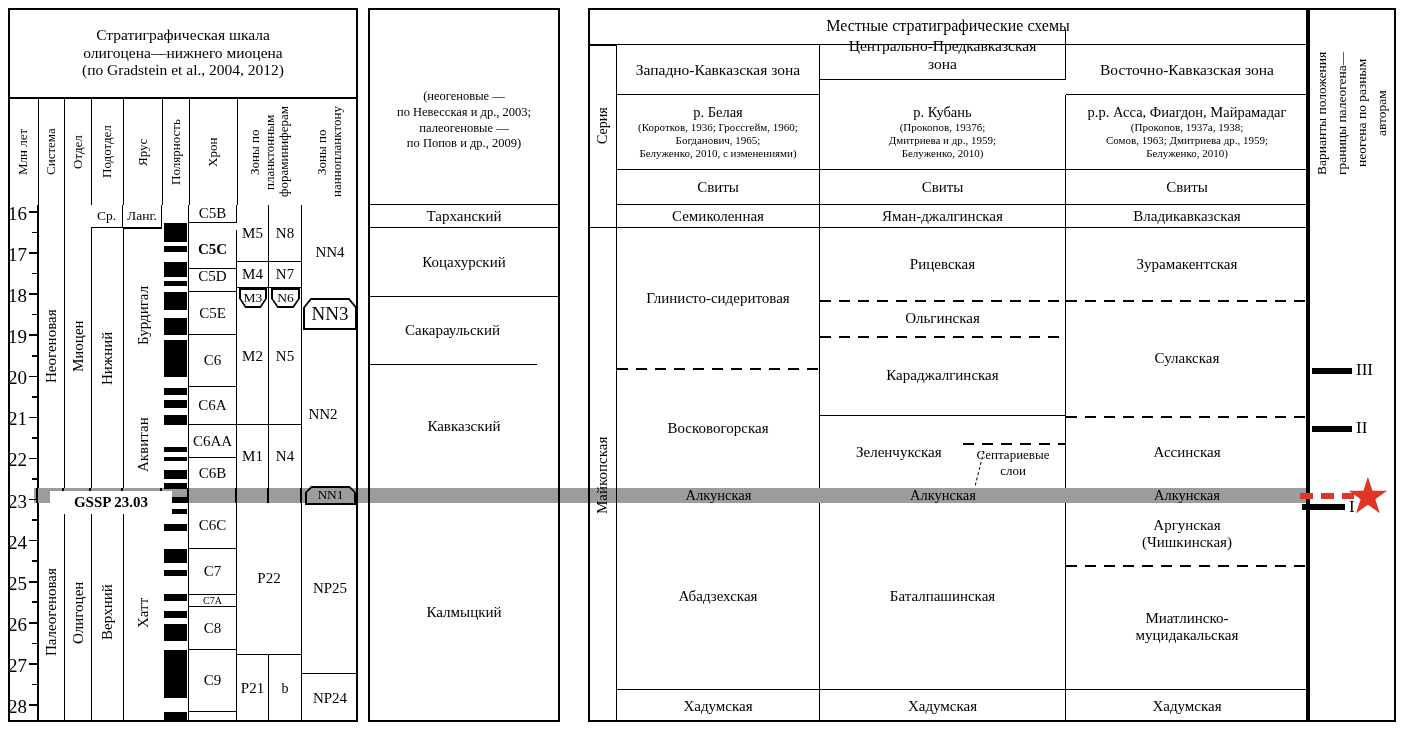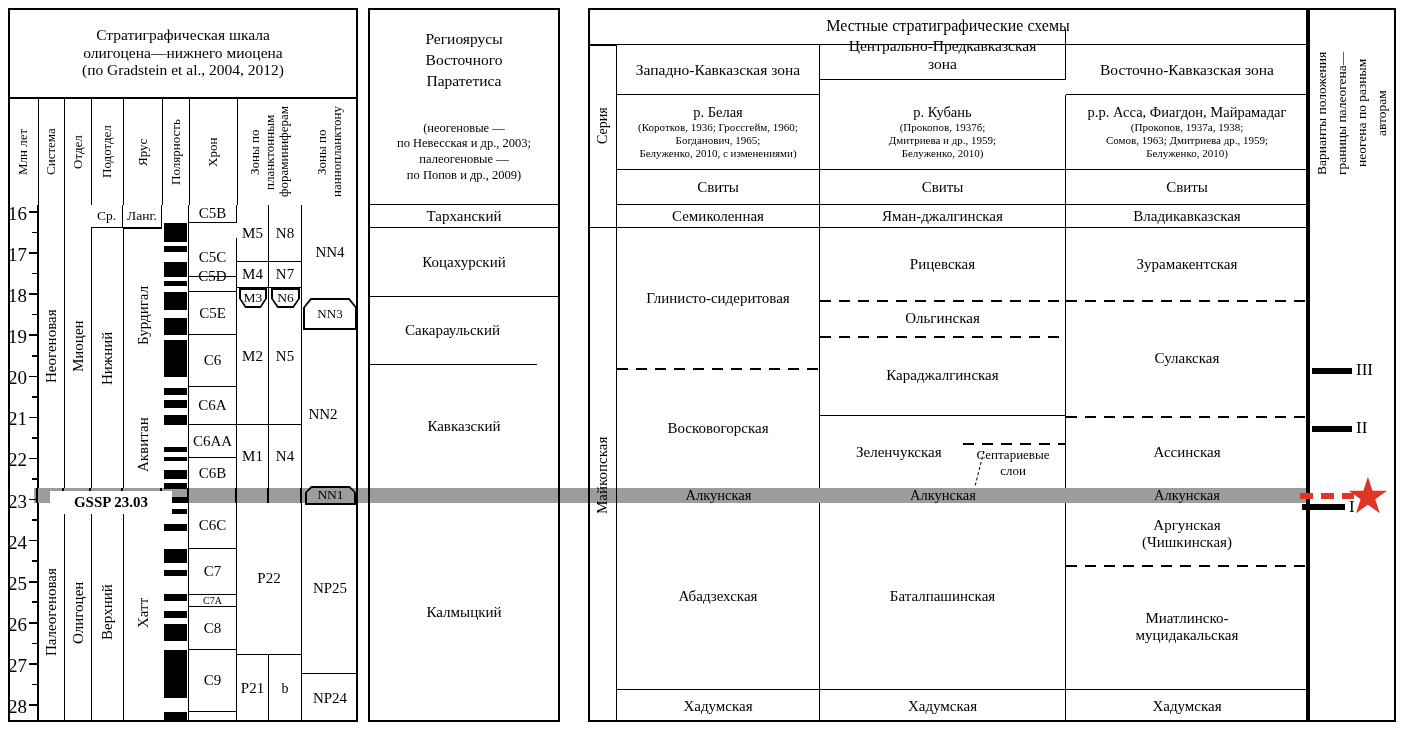--- a/index.html
+++ b/index.html
@@ -82,37 +82,34 @@
   </div>
   <div class="c br" style="left:237px;top:425px;width:32px;height:63px">M1</div>
   <div class="c br" style="left:269px;top:425px;width:33px;height:63px">N4</div>
   <div class="c br bb" style="left:237px;top:503px;width:65px;height:152px">P22</div>
   <div class="c br" style="left:237px;top:655px;width:32px;height:67px">P21</div>
   <div class="c br fs14" style="left:269px;top:655px;width:33px;height:67px">b</div>
 
   <div class="c" style="left:302px;top:205px;width:56px;height:94px">NN4</div>
   <div class="notch" style="left:303px;top:298px;width:54px;height:32px">
     <div class="o" style="clip-path:polygon(14% 0,86% 0,100% 30%,100% 100%,0 100%,0 30%)"></div>
-    <div class="i" style="clip-path:polygon(14% 0,86% 0,100% 30%,100% 100%,0 100%,0 30%);font-size:13px">NN3</div>
+    <div class="i" style="clip-path:polygon(14% 0,86% 0,100% 30%,100% 100%,0 100%,0 30%);font-size:19px">NN3</div>
   </div>
   <div class="c" style="left:295px;top:330px;width:56px;height:169px">NN2</div>
   <div class="notch" style="left:305px;top:486px;width:51px;height:19px;z-index:20">
     <div class="o" style="clip-path:polygon(12% 0,88% 0,100% 34%,100% 100%,0 100%,0 34%)"></div>
     <div class="i" style="clip-path:polygon(12% 0,88% 0,100% 34%,100% 100%,0 100%,0 34%);background:#9c9c9c;font-size:13.5px">NN1</div>
   </div>
   <div class="c bb" style="left:302px;top:503px;width:56px;height:171px">NP25</div>
   <div class="c" style="left:302px;top:674px;width:56px;height:48px">NP24</div>
 
   <div class="c bold" style="left:50px;top:491px;width:122px;height:23px;background:#fff;z-index:20">GSSP 23.03</div>
 
   <div class="frame" style="left:368px;top:8px;width:192px;height:714px"></div>
   <div class="c bb" style="left:368px;top:8px;width:192px;height:197px;flex-direction:column">
-    <div class="fs155" style="line-height:1.35">Региоярусы
-Восточного
-Паратетиса</div>
     <div class="fs12" style="margin-top:29px;line-height:1.25">(неогеновые —
 по Невесская и др., 2003;
 палеогеновые —
 по Попов и др., 2009)</div>
   </div>
   <div class="c bb" style="left:368px;top:205px;width:192px;height:23px">Тарханский</div>
   <div class="c bb" style="left:368px;top:228px;width:192px;height:69px">Коцахурский</div>
   <div class="c bb" style="left:368px;top:297px;width:169px;height:68px">Сакараульский</div>
   <div class="c" style="left:368px;top:365px;width:192px;height:123px">Кавказский</div>
   <div class="c" style="left:368px;top:503px;width:192px;height:219px">Калмыцкий</div>
@@ -257,21 +254,21 @@
     <div class="bar" style="left: 163.8px; top: 509px; width: 23.4px; height: 5px; z-index: 10;"></div>
     <div class="bar" style="left: 163.8px; top: 524px; width: 23.4px; height: 7px; z-index: 10;"></div>
     <div class="bar" style="left: 163.8px; top: 549px; width: 23.4px; height: 14px; z-index: 10;"></div>
     <div class="bar" style="left: 163.8px; top: 570px; width: 23.4px; height: 6px; z-index: 10;"></div>
     <div class="bar" style="left: 163.8px; top: 594px; width: 23.4px; height: 7px; z-index: 10;"></div>
     <div class="bar" style="left: 163.8px; top: 611px; width: 23.4px; height: 7px; z-index: 10;"></div>
     <div class="bar" style="left: 163.8px; top: 624px; width: 23.4px; height: 17px; z-index: 10;"></div>
     <div class="bar" style="left: 163.8px; top: 650px; width: 23.4px; height: 48px; z-index: 10;"></div>
     <div class="bar" style="left: 163.8px; top: 712px; width: 23.4px; height: 8px; z-index: 10;"></div>
     <div class="c br bb" style="left: 189px; top: 205px; width: 48px; height: 18px;">C5B</div>
-    <div class="c br bb" style="left: 189px; top: 238px; width: 48px; height: 39px;">C5C</div>
+    <div class="c br bb" style="left: 189px; top: 230px; width: 48px; height: 39px; font-weight: bold;">C5C</div>
     <div class="c br bb" style="left: 189px; top: 262px; width: 48px; height: 30px;">C5D</div>
     <div class="c br bb" style="left: 189px; top: 292px; width: 48px; height: 43px;">C5E</div>
     <div class="c br bb" style="left: 189px; top: 335px; width: 48px; height: 52px;">C6</div>
     <div class="c br bb" style="left: 189px; top: 387px; width: 48px; height: 38px;">C6A</div>
     <div class="c br bb" style="left: 189px; top: 425px; width: 48px; height: 33px;">C6AA</div>
     <div class="c br" style="left: 189px; top: 458px; width: 48px; height: 30px;">C6B</div>
     <div class="c br bb" style="left: 189px; top: 503px; width: 48px; height: 46px;">C6C</div>
     <div class="c br bb" style="left: 189px; top: 549px; width: 48px; height: 46px;">C7</div>
     <div class="c br bb" style="left: 189px; top: 595px; width: 48px; height: 12px; font-size: 10px;">C7A</div>
     <div class="c br bb" style="left: 189px; top: 607px; width: 48px; height: 43px;">C8</div>

